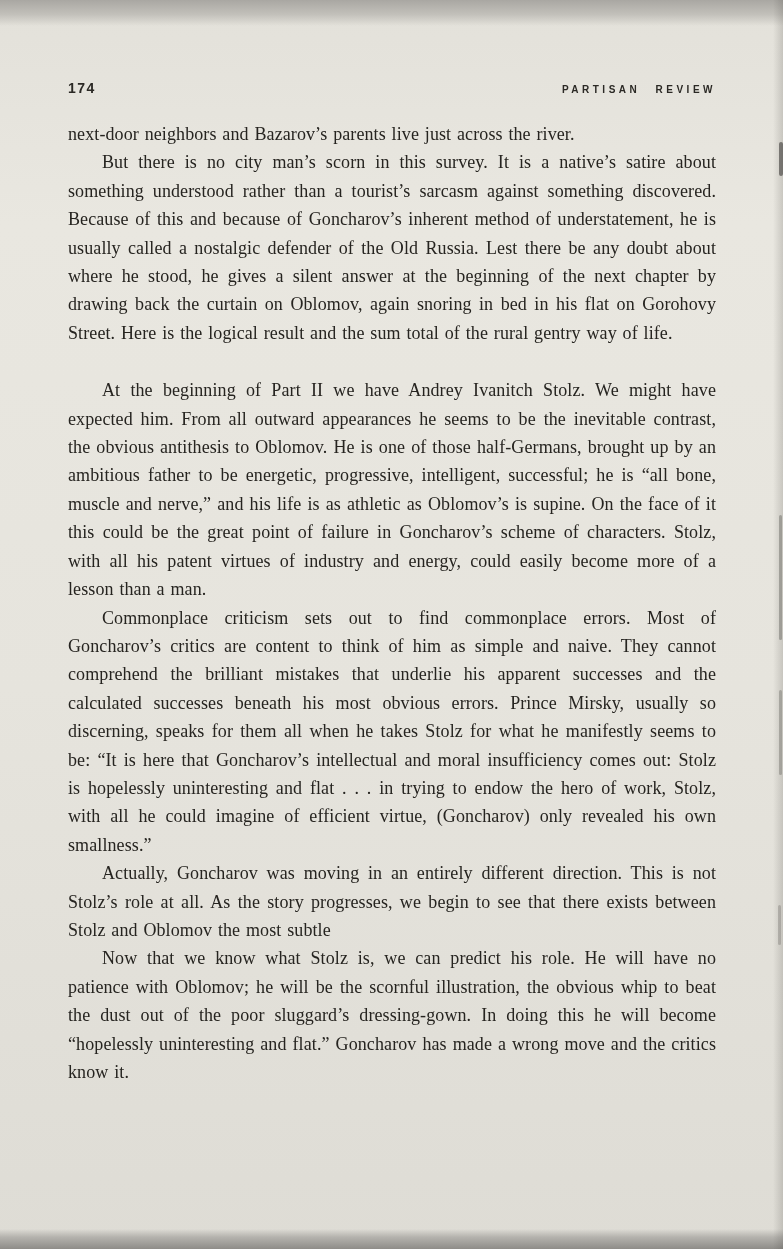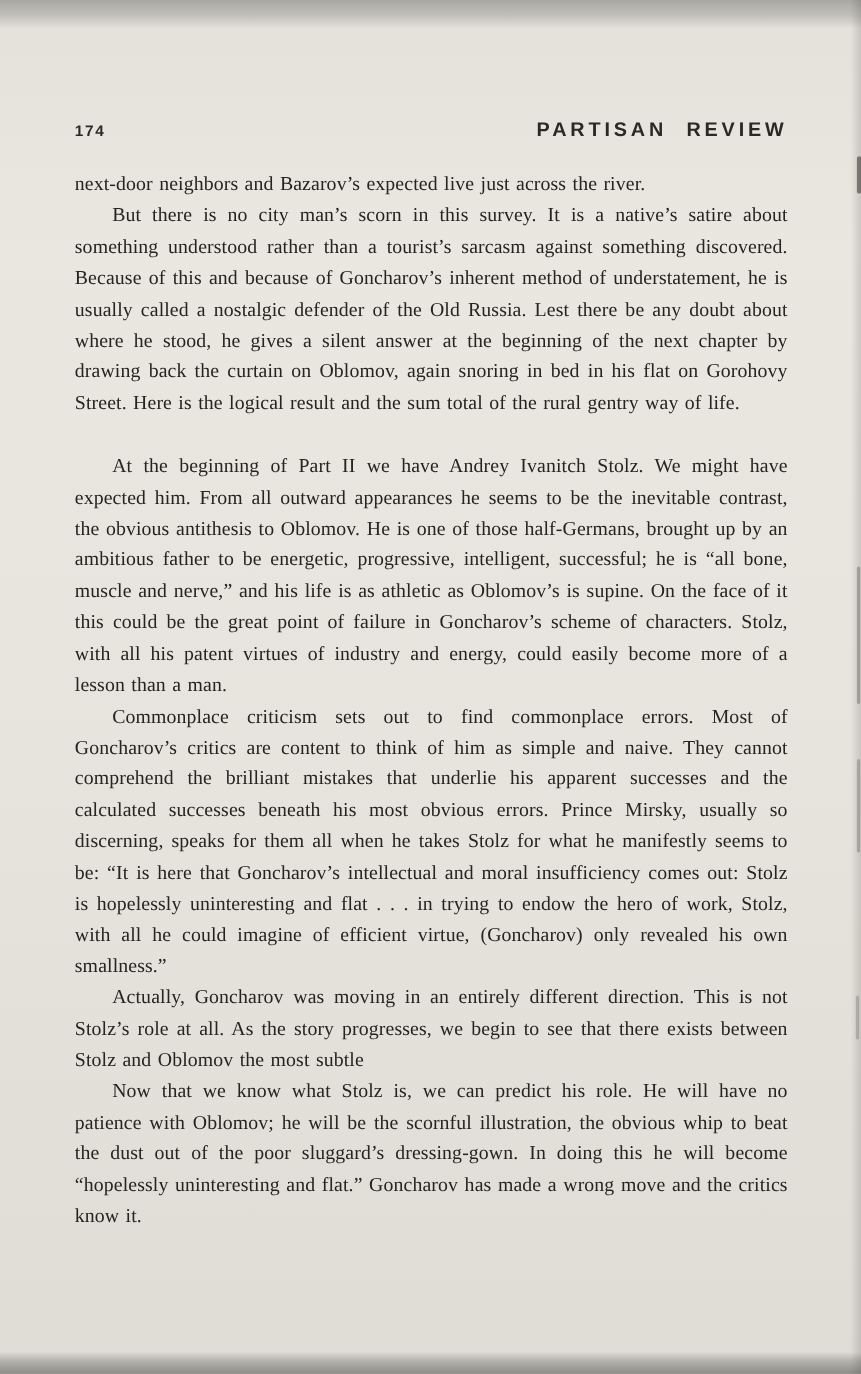--- a/index.html
+++ b/index.html
@@ -29,30 +29,29 @@
   .artifact{position:absolute;border-radius:2px;}
   .a1{right:0px;top:142px;width:4px;height:34px;background:rgba(45,44,42,.55);}
   .a2{right:1px;top:515px;width:3px;height:125px;background:rgba(70,68,64,.35);}
   .a3{right:1px;top:690px;width:3px;height:85px;background:rgba(70,68,64,.30);}
   .a4{right:2px;top:905px;width:3px;height:40px;background:rgba(70,68,64,.25);}
 
   .page{
     position:absolute;top:0;left:0;right:0;
     padding:80px 67px 0 68px;
     box-sizing:border-box;
-    margin-top:28px;
   }
   .running-head{
     display:flex;justify-content:space-between;align-items:baseline;
     font-family:"Liberation Sans", sans-serif;
     font-weight:bold;
     color:#2b2925;
   }
   .pageno{font-size:14px;letter-spacing:1.5px;}
-  .journal{font-size:18px;letter-spacing:3.5px;word-spacing:9px;}
+  .journal{font-size:10px;letter-spacing:3.5px;word-spacing:9px;}
 
   .page-body{
     margin-top:24px;
     font-size:18px;
     line-height:28.4px;
     color:var(--ink);
     text-align:justify;
     letter-spacing:.1px;
     word-spacing:1.2px;
     hyphens:auto;
@@ -67,21 +66,21 @@
 
 <div class="scan">
 
   <div class="page">
     <div class="running-head">
       <span class="pageno">174</span>
       <span class="journal">PARTISAN REVIEW</span>
     </div>
 
     <div class="page-body">
-      <p class="noindent">next-door neighbors and Bazarov’s expected live just across the river.</p>
+      <p class="noindent">next-door neighbors and Bazarov’s parents live just across the river.</p>
       <p>But there is no city man’s scorn in this survey. It is a native’s satire about something understood rather than a tourist’s sarcasm against something discovered. Because of this and because of Goncharov’s inherent method of understatement, he is usually called a nostalgic defender of the Old Russia. Lest there be any doubt about where he stood, he gives a silent answer at the beginning of the next chapter by drawing back the curtain on Oblomov, again snoring in bed in his flat on Gorohovy Street. Here is the logical result and the sum total of the rural gentry way of life.</p>
       <p class="section-break">At the beginning of Part II we have Andrey Ivanitch Stolz. We might have expected him. From all outward appearances he seems to be the inevitable contrast, the obvious antithesis to Oblomov. He is one of those half-Germans, brought up by an ambitious father to be energetic, progressive, intelligent, successful; he is “all bone, muscle and nerve,” and his life is as athletic as Oblomov’s is supine. On the face of it this could be the great point of failure in Goncharov’s scheme of characters. Stolz, with all his patent virtues of industry and energy, could easily become more of a lesson than a man.</p>
       <p>Commonplace criticism sets out to find commonplace errors. Most of Goncharov’s critics are content to think of him as simple and naive. They cannot comprehend the brilliant mistakes that underlie his apparent successes and the calculated successes beneath his most obvious errors. Prince Mirsky, usually so discerning, speaks for them all when he takes Stolz for what he manifestly seems to be: “It is here that Goncharov’s intellectual and moral insufficiency comes out: Stolz is hopelessly uninteresting and flat . . . in trying to endow the hero of work, Stolz, with all he could imagine of efficient virtue, (Goncharov) only revealed his own smallness.”</p>
       <p>Actually, Goncharov was moving in an entirely different direction. This is not Stolz’s role at all. As the story progresses, we begin to see that there exists between Stolz and Oblomov the most subtle</p>
       <p>Now that we know what Stolz is, we can predict his role. He will have no patience with Oblomov; he will be the scornful illustration, the obvious whip to beat the dust out of the poor sluggard’s dressing-gown. In doing this he will become “hopelessly uninteresting and flat.” Goncharov has made a wrong move and the critics know it.</p>
     </div>
   </div>
 
   <div class="edge-top"></div>
   <div class="edge-bottom"></div>

